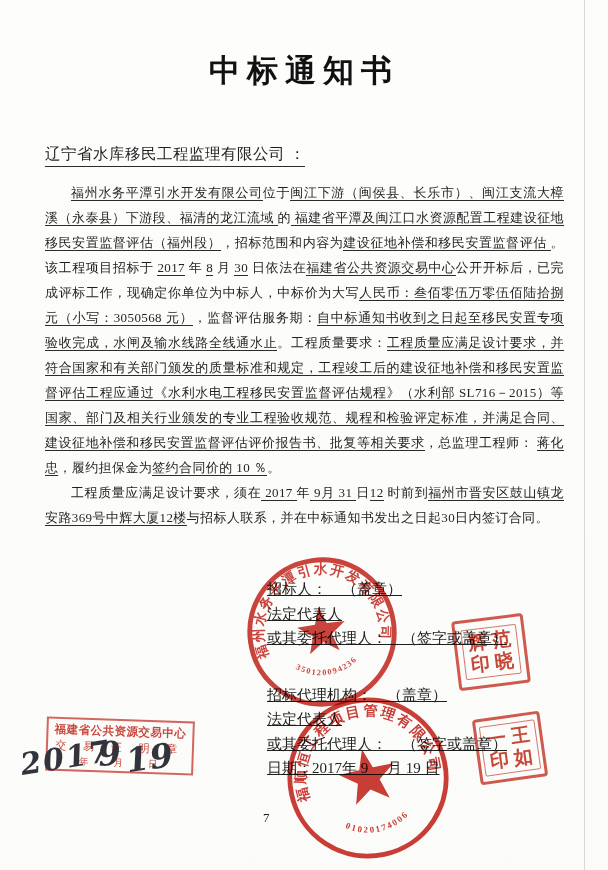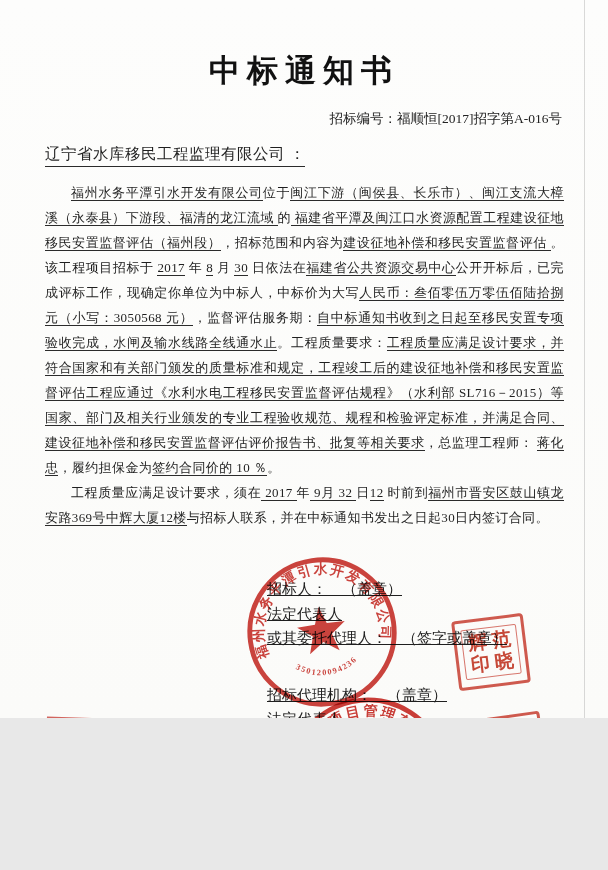--- a/index.html
+++ b/index.html
@@ -1,18 +1,18 @@
 <!DOCTYPE html>
 <html><head>
 <meta charset="utf-8">
 <style>
   html,body{margin:0;padding:0;}
   body{background:#e8e8e8;font-family:"Liberation Serif","DejaVu Serif",serif;}
   .page{
-    position:relative;width:608px;height:718px;margin:0 auto;
+    position:relative;width:608px;height:870px;margin:0 auto;
     background:linear-gradient(#fdfdfc,#fbfbf9);
     overflow:hidden;color:#1f1f1f;
   }
   .scan-edge{position:absolute;top:0;left:584px;width:1px;height:100%;
     background:rgba(150,150,150,.35);}
   .doc-title{
     position:absolute;top:50px;left:0;right:0;text-align:center;
     font-family:"Liberation Sans","DejaVu Sans",sans-serif;
     font-size:31px;font-weight:700;letter-spacing:7px;color:#111;
   }
@@ -67,27 +67,26 @@
   .seal-svg-text{font-family:"Liberation Serif","DejaVu Serif",serif;font-weight:700;}
 </style>
 </head>
 <body>
 
 <div class="page">
   <div class="scan-edge"></div>
 
   <div class="doc-title">中标通知书</div>
 
-  <div class="ref-line">招标编号：福顺恒[2017]招字第A-016号</div>
 
   <div class="addressee">辽宁省水库移民工程监理有限公司 ：</div>
 
   <div class="body-text">
       <p><span class="u">福州水务平潭引水开发有限公司</span><span>位于</span><span class="u">闽江下游（闽侯县、长乐市）、闽江支流大樟溪（永泰县）下游段、福清的龙江流域 </span><span>的</span><span class="u"> 福建省平潭及闽江口水资源配置工程建设征地移民安置监督评估（福州段）</span><span>，招标范围和内容为</span><span class="u">建设征地补偿和移民安置监督评估 </span><span>。该工程项目招标于 </span><span class="u">2017</span><span> 年 </span><span class="u">8</span><span> 月 </span><span class="u">30</span><span> 日依法在</span><span class="u">福建省公共资源交易中心</span><span>公开开标后，已完成评标工作，现确定你单位为中标人，中标价为大写</span><span class="u">人民币：叁佰零伍万零伍佰陆拾捌元（小写：3050568 元）</span><span>，监督评估服务期：</span><span class="u">自中标通知书收到之日起至移民安置专项验收完成，水闸及输水线路全线通水止</span><span>。工程质量要求：</span><span class="u">工程质量应满足设计要求，并符合国家和有关部门颁发的质量标准和规定，工程竣工后的建设征地补偿和移民安置监督评估工程应通过《水利水电工程移民安置监督评估规程》（水利部 SL716－2015）等国家、部门及相关行业颁发的专业工程验收规范、规程和检验评定标准，并满足合同、建设征地补偿和移民安置监督评估评价报告书、批复等相关要求</span><span>，总监理工程师： </span><span class="u">蒋化忠</span><span>，履约担保金为</span><span class="u">签约合同价的 10 ％</span><span>。</span></p>
-      <p><span>工程质量应满足设计要求，须在</span><span class="u"> 2017 </span><span>年</span><span class="u"> 9月 32 </span><span>日</span><span class="u">12</span><span> 时前到</span><span class="u">福州市晋安区鼓山镇龙安路369号中辉大厦12楼</span><span>与招标人联系，并在中标通知书发出之日起30日内签订合同。</span></p>
+      <p><span>工程质量应满足设计要求，须在</span><span class="u"> 2017 </span><span>年</span><span class="u"> 9月 31 </span><span>日</span><span class="u">12</span><span> 时前到</span><span class="u">福州市晋安区鼓山镇龙安路369号中辉大厦12楼</span><span>与招标人联系，并在中标通知书发出之日起30日内签订合同。</span></p>
     </div>
 
   <div class="sig-block">
     <div class="sig-line">招标人：　（盖章）</div>
     <div class="sig-line">法定代表人</div>
     <div class="sig-line">或其委托代理人：　（签字或盖章）</div>
     <div class="sig-line sig-gap-agency">招标代理机构：　（盖章）</div>
     <div class="sig-line">法定代表人</div>
     <div class="sig-line">或其委托代理人：　（签字或盖章）</div>
     <div class="sig-line sig-gap-date">日期：2017年 9 　月 19 日</div>

